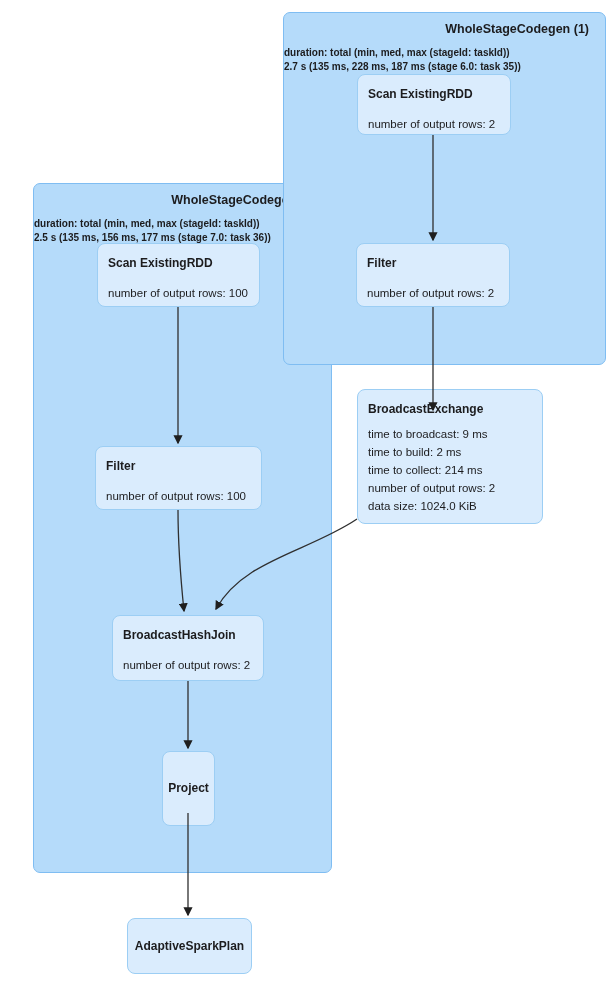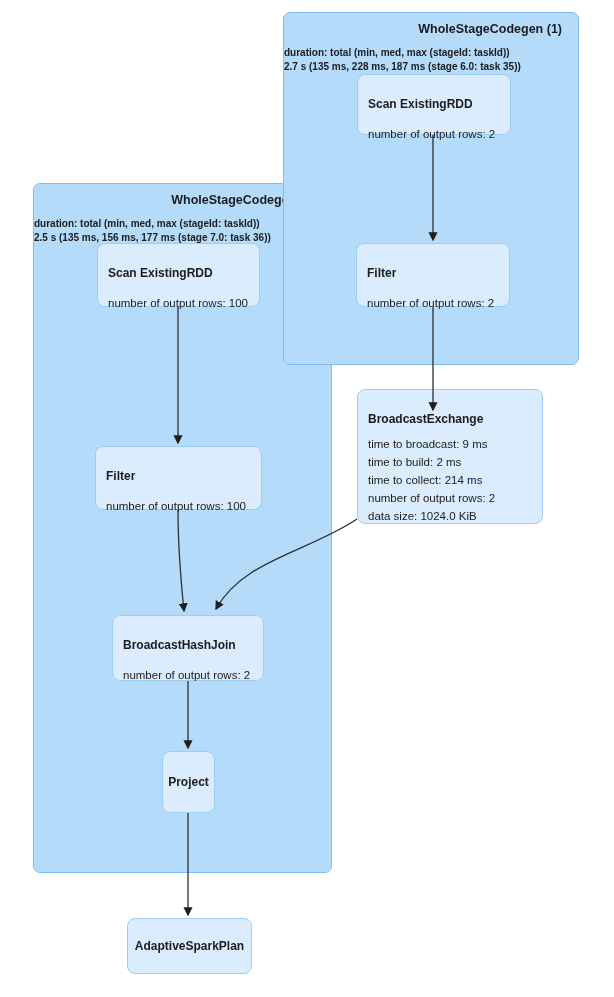--- a/index.html
+++ b/index.html
@@ -13,21 +13,21 @@
     overflow: hidden;
   }
   .cluster {
     position: absolute;
     background: #b5dbfa;
     border: 1px solid #7fbdf2;
     border-radius: 7px;
     box-sizing: border-box;
   }
   .cluster-wsc2 { left: 33px;  top: 183px; width: 299px; height: 690px; z-index: 1; }
-  .cluster-wsc1 { left: 283px; top: 12px;  width: 296px; height: 353px; z-index: 2; }
+  .cluster-wsc1 { left: 283px; top: 12px;  width: 323px; height: 353px; z-index: 2; }
   .cluster-title {
     position: absolute;
     top: 9px; left: 0; right: 16px;
     text-align: right;
     font-weight: bold;
     font-size: 12.5px;
     line-height: 14px;
     white-space: nowrap;
   }
   .cluster-duration {
@@ -37,21 +37,21 @@
     line-height: 14px;
     white-space: nowrap;
     font-weight: bold;
   }
   .node {
     position: absolute;
     background: #daecfd;
     border: 1px solid #9ccef4;
     border-radius: 8px;
     box-sizing: border-box;
-    padding: 22px 10px;
+    padding: 12px 10px;
     z-index: 3;
   }
   .node-title {
     font-weight: bold;
     font-size: 12px;
     line-height: 15px;
     white-space: nowrap;
   }
   .node-metrics {
     margin-top: 13px;
@@ -67,21 +67,21 @@
   }
   .node.centered .node-title { text-align: center; }
   
   .n-scan1   { left: 357px; top: 74px;  width: 154px; height: 61px; }
   .n-filter1 { left: 356px; top: 243px; width: 154px; height: 64px; }
   .n-scan2   { left: 97px;  top: 243px; width: 163px; height: 64px; }
   .n-filter2 { left: 95px;  top: 446px; width: 167px; height: 64px; }
   .n-bex     { left: 357px; top: 389px; width: 186px; height: 135px; }
   .n-bex .node-metrics { margin-top: 8px; }
   .n-bhj     { left: 112px; top: 615px; width: 152px; height: 66px; }
-  .n-project { left: 162px; top: 751px; width: 53px;  height: 62px; }
+  .n-project { left: 162px; top: 751px; width: 53px;  height: 75px; }
   .n-asp     { left: 127px; top: 918px; width: 125px; height: 56px; }
   svg.edges {
     position: absolute;
     left: 0; top: 0;
     width: 614px;
     height: 997px;
     z-index: 4;
     pointer-events: none;
   }
   svg.edges path.edge {

